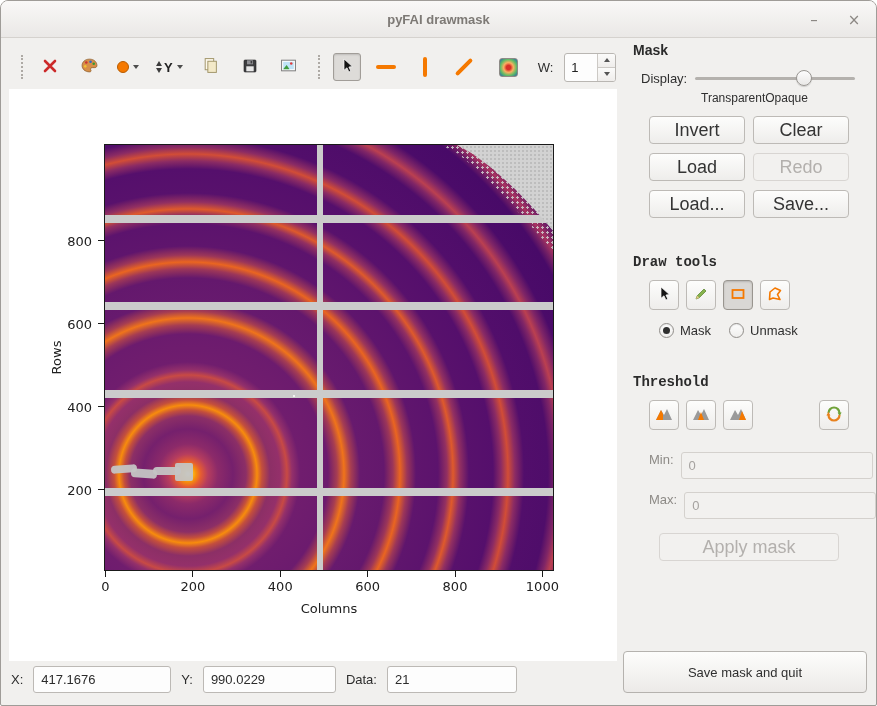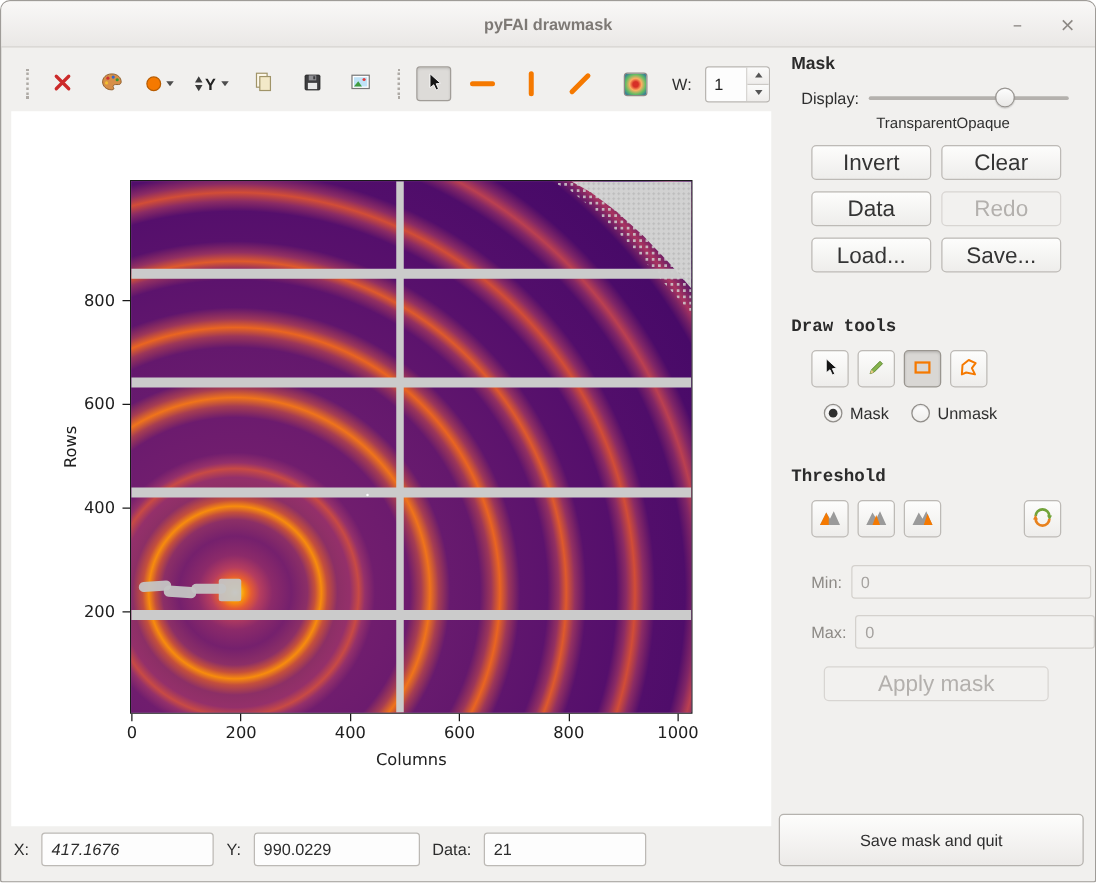--- a/index.html
+++ b/index.html
@@ -147,21 +147,21 @@
     background:linear-gradient(#fdfdfc,#eeedeb); border:1px solid #bdbab6; border-radius:4px;
   }
   .tool-btn.checked { background:#d9d7d4; border-color:#99958f; box-shadow:inset 0 1px 2px rgba(0,0,0,.16); }
   .radio-row { display:flex; gap:18px; margin:13px 0 0 36px; }
   .radio { display:flex; align-items:center; gap:6px; font-size:13px; color:#2f2f2f; }
   .rb { width:15px; height:15px; border-radius:50%; border:1px solid #918e8a;
     background:linear-gradient(#fdfdfd,#efeeec); box-shadow:inset 0 1px 1px rgba(0,0,0,.08); }
   .rb.checked::after { content:""; display:block; width:7px; height:7px; border-radius:50%; background:#2f2f2f; margin:3px; }
   .thr-row { display:flex; gap:7px; margin:0 18px 0 26px; align-items:center; }
   .thr-spacer { flex:1; }
-  .minmax-row { display:flex; align-items:center; margin:0 28px 0 26px; }
+  .minmax-row { display:flex; margin:0 28px 0 26px; }
   .minmax-row .lbl { width:40px; text-align:right; margin-right:7px; font-size:13px; color:#8d8a86; }
   .minmax-row .entry { flex:1; }
   .apply-btn { display:block; margin:14px 28px 0 36px; width:calc(100% - 64px); }
   .save-quit {
     position:absolute; left:622px; top:650px; width:244px; height:42px;
     background:linear-gradient(#fdfdfc,#eceae8); border:1px solid #b5b2ae; border-radius:4px;
     font-size:13px; color:#2f2f2f; font-family:"Liberation Sans", sans-serif;
   }
   .mt26 { margin-top:36px;font-family:Liberation Mono, monospace; }
   .mt22 { margin-top:22px; }
@@ -342,21 +342,21 @@
           <span>600</span>
         </div>
         <div class="ytick" style="top: 95.3495px;">
           <span>800</span>
         </div>
       </div>
   </div>
 
   <div class="statusbar">
     <span class="status-label">X:</span>
-    <input class="entry" style="width: 138px; font-style: italic;" readonly="" value="417.1676">
+    <input class="entry" style="width: 138px;" readonly="" value="417.1676">
     <span class="status-label">Y:</span>
     <input class="entry" style="width: 133px;" readonly="" value="990.0229">
     <span class="status-label">Data:</span>
     <input class="entry" style="width: 130px;" readonly="" value="21">
   </div>
 
   <div class="side-panel">
     <div class="panel-h">Mask</div>
 
     <div class="display-row">
@@ -367,21 +367,21 @@
       </div>
     </div>
     <div class="to-row">
       <span>Transparent</span>
       <span>Opaque</span>
     </div>
 
     <div class="btn-grid">
       <button class="btn">Invert</button>
       <button class="btn">Clear</button>
-      <button class="btn">Data</button>
+      <button class="btn">Load</button>
       <button class="btn disabled">Redo</button>
       <button class="btn">Load...</button>
       <button class="btn">Save...</button>
     </div>
 
     <div class="panel-h mt26">Draw tools</div>
     <div class="tools-row">
       <button class="tool-btn">
         <span>
           <svg width="16" height="16" viewBox="0 0 16 16">

